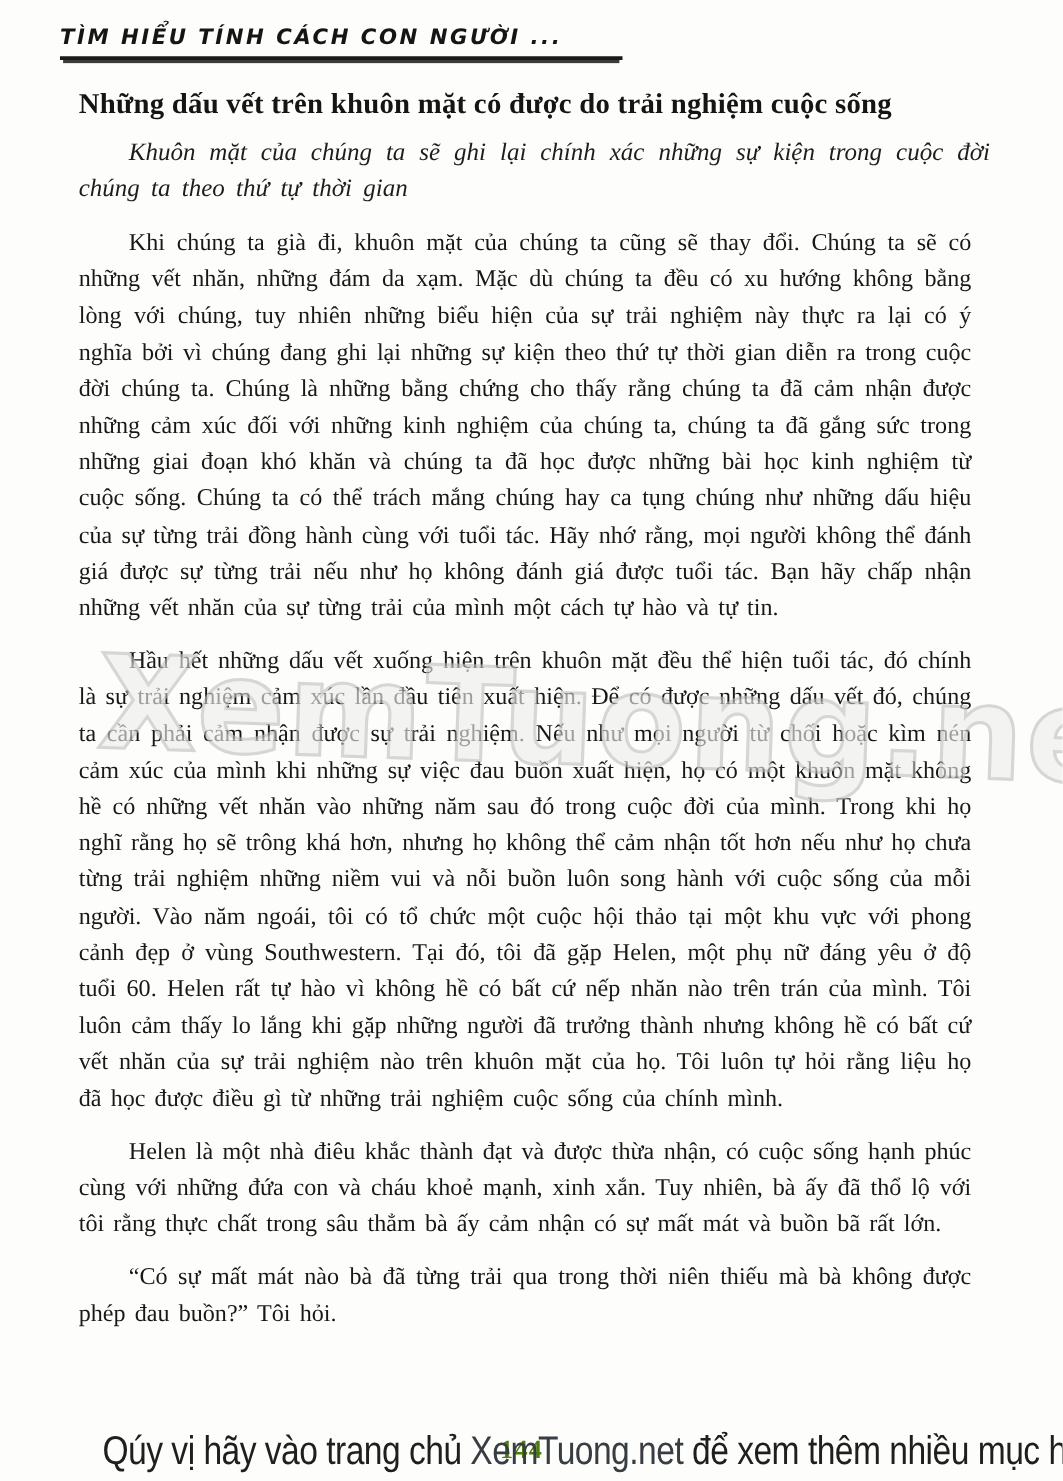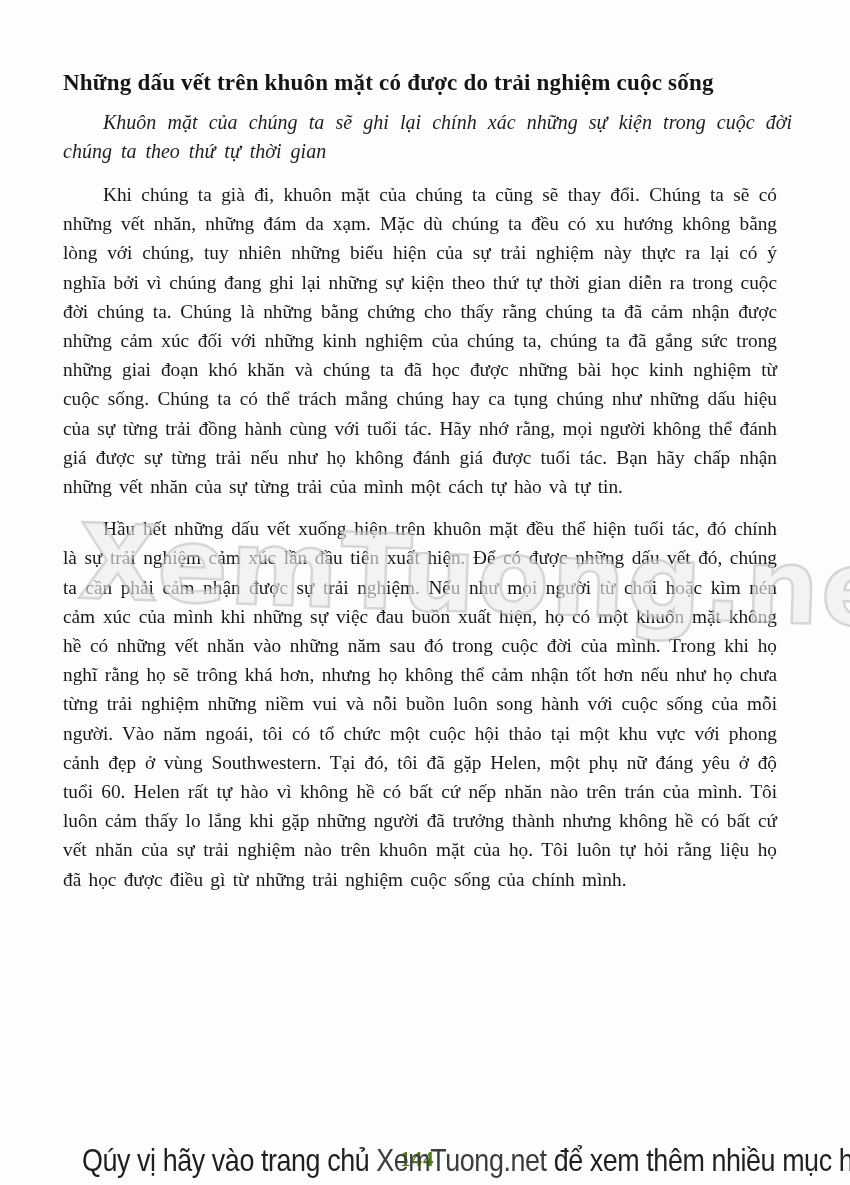--- a/index.html
+++ b/index.html
@@ -105,28 +105,31 @@
     letter-spacing:-.5px;
     color:#1f1f1f;
   }
   .footer-brand{color:#383d42;}
 </style>
 </head>
 <body>
 
 <div class="page">
 
+  <div class="running-header">TÌM HIỂU TÍNH CÁCH CON NGƯỜI ...</div>
 
   <h1 class="chapter-title">Những dấu vết trên khuôn mặt có được do trải nghiệm cuộc sống</h1>
 
   <div class="text-block">
     <p class="subtitle">Khuôn mặt của chúng ta sẽ ghi lại chính xác những sự kiện trong cuộc đời chúng ta theo thứ tự thời gian</p>
 
     <p class="body-par">Khi chúng ta già đi, khuôn mặt của chúng ta cũng sẽ thay đổi. Chúng ta sẽ có những vết nhăn, những đám da xạm. Mặc dù chúng ta đều có xu hướng không bằng lòng với chúng, tuy nhiên những biểu hiện của sự trải nghiệm này thực ra lại có ý nghĩa bởi vì chúng đang ghi lại những sự kiện theo thứ tự thời gian diễn ra trong cuộc đời chúng ta. Chúng là những bằng chứng cho thấy rằng chúng ta đã cảm nhận được những cảm xúc đối với những kinh nghiệm của chúng ta, chúng ta đã gắng sức trong những giai đoạn khó khăn và chúng ta đã học được những bài học kinh nghiệm từ cuộc sống. Chúng ta có thể trách mắng chúng hay ca tụng chúng như những dấu hiệu của sự từng trải đồng hành cùng với tuổi tác. Hãy nhớ rằng, mọi người không thể đánh giá được sự từng trải nếu như họ không đánh giá được tuổi tác. Bạn hãy chấp nhận những vết nhăn của sự từng trải của mình một cách tự hào và tự tin.</p>
     <p class="body-par">Hầu hết những dấu vết xuống hiện trên khuôn mặt đều thể hiện tuổi tác, đó chính là sự trải nghiệm cảm xúc lần đầu tiên xuất hiện. Để có được những dấu vết đó, chúng ta cần phải cảm nhận được sự trải nghiệm. Nếu như mọi người từ chối hoặc kìm nén cảm xúc của mình khi những sự việc đau buồn xuất hiện, họ có một khuôn mặt không hề có những vết nhăn vào những năm sau đó trong cuộc đời của mình. Trong khi họ nghĩ rằng họ sẽ trông khá hơn, nhưng họ không thể cảm nhận tốt hơn nếu như họ chưa từng trải nghiệm những niềm vui và nỗi buồn luôn song hành với cuộc sống của mỗi người. Vào năm ngoái, tôi có tổ chức một cuộc hội thảo tại một khu vực với phong cảnh đẹp ở vùng Southwestern. Tại đó, tôi đã gặp Helen, một phụ nữ đáng yêu ở độ tuổi 60. Helen rất tự hào vì không hề có bất cứ nếp nhăn nào trên trán của mình. Tôi luôn cảm thấy lo lắng khi gặp những người đã trưởng thành nhưng không hề có bất cứ vết nhăn của sự trải nghiệm nào trên khuôn mặt của họ. Tôi luôn tự hỏi rằng liệu họ đã học được điều gì từ những trải nghiệm cuộc sống của chính mình.</p>
+    <p class="body-par">Helen là một nhà điêu khắc thành đạt và được thừa nhận, có cuộc sống hạnh phúc cùng với những đứa con và cháu khoẻ mạnh, xinh xắn. Tuy nhiên, bà ấy đã thổ lộ với tôi rằng thực chất trong sâu thẳm bà ấy cảm nhận có sự mất mát và buồn bã rất lớn.</p>
+    <p class="body-par">“Có sự mất mát nào bà đã từng trải qua trong thời niên thiếu mà bà không được phép đau buồn?” Tôi hỏi.</p>
   </div>
 
   <div class="watermark">XemTuong.net</div>
 
   <div class="page-number">144</div>
 
   <div class="footer-line">
     <span class="footer-inner">
       <span>Qúy vị hãy vào trang chủ </span><span class="footer-brand">XemTuong.net</span><span> để xem thêm nhiều mục hay khác</span>
     </span>

